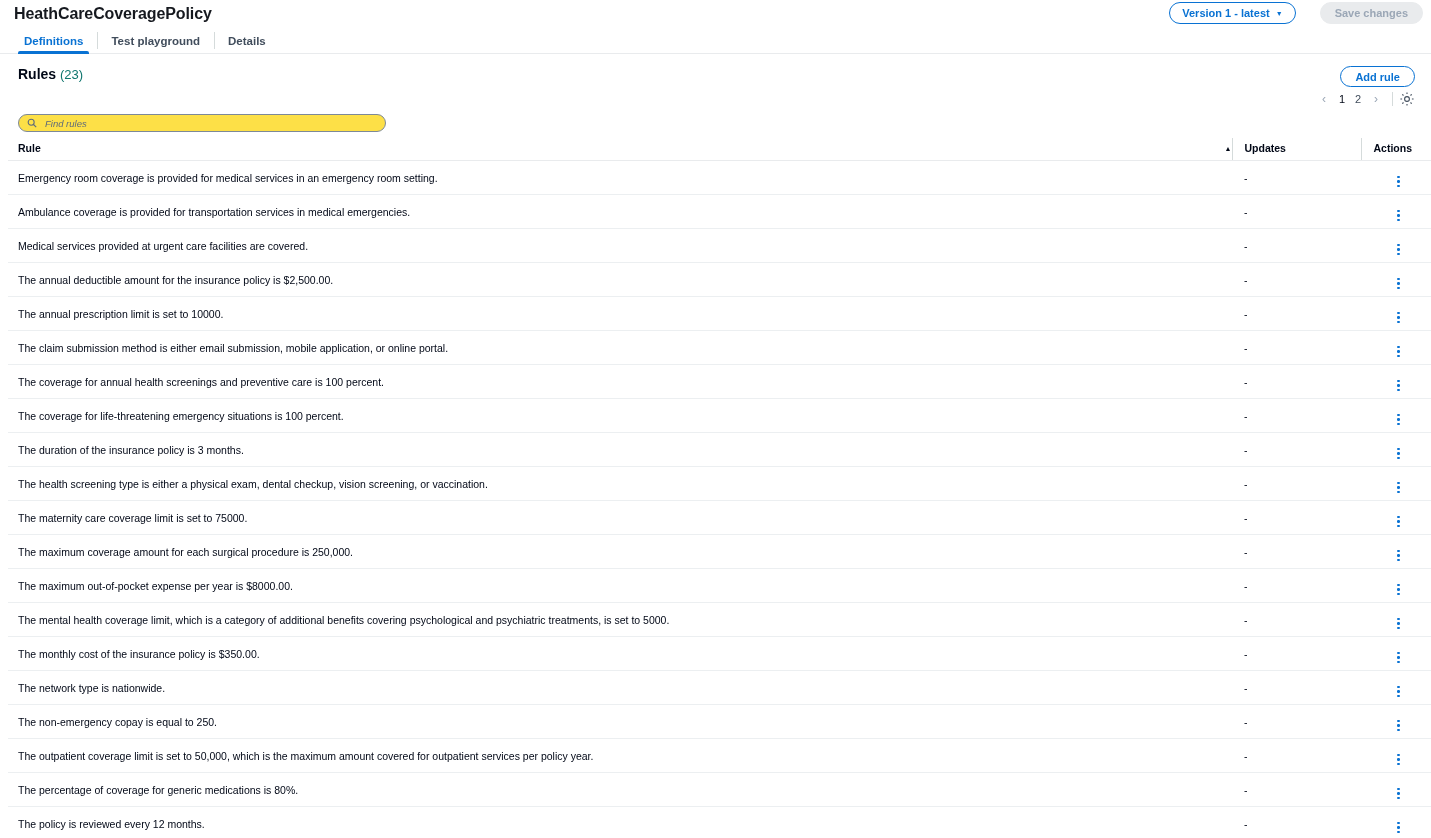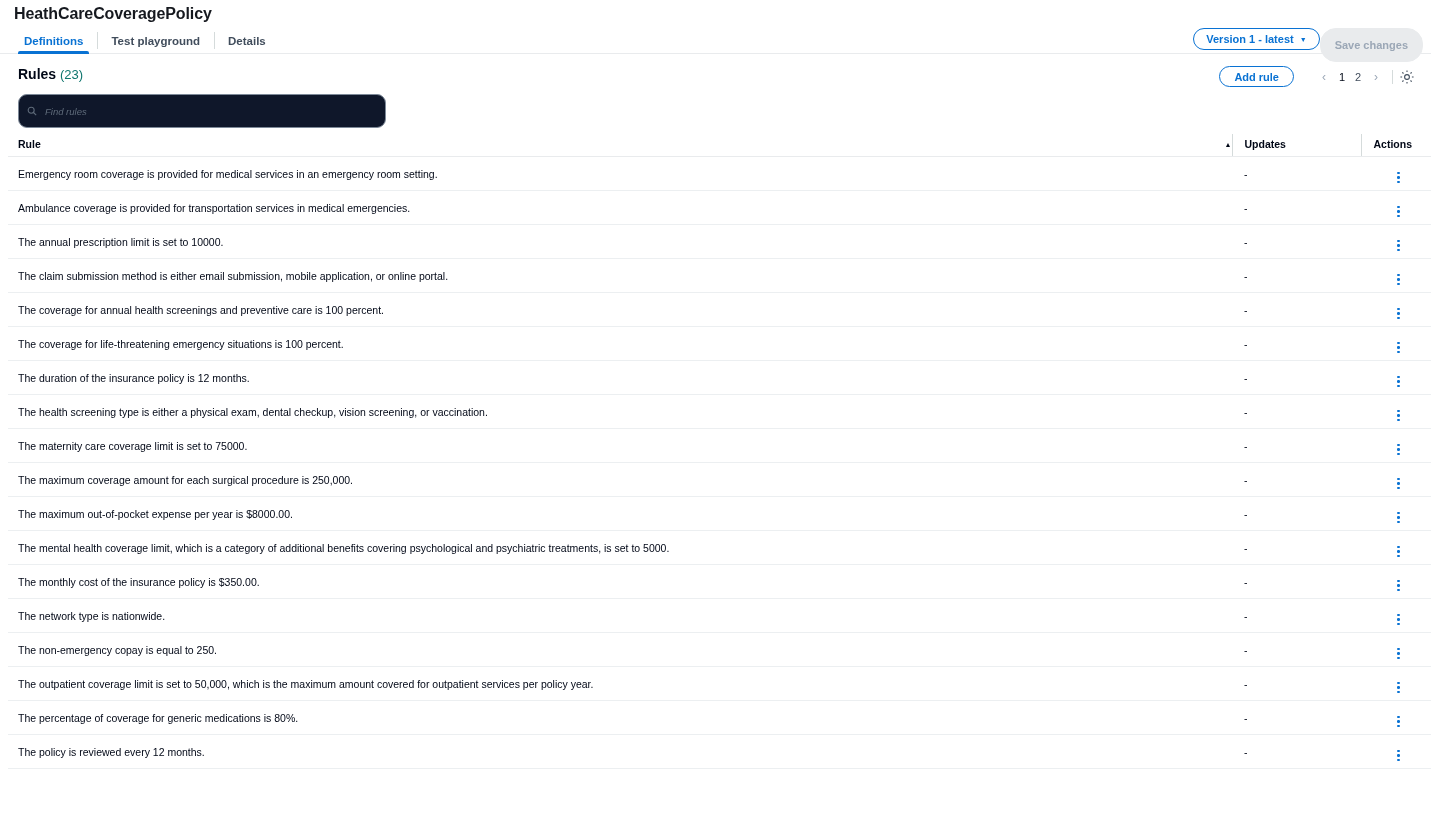--- a/index.html
+++ b/index.html
@@ -24,23 +24,22 @@
   .app-title {
     font-size: 16px;
     font-weight: bold;
     letter-spacing: -0.1px;
     color: #16191f;
   }
   .topbar-right {
     position: absolute;
     right: 8px; top: 2px;
     display: flex;
-    align-items: flex-start;
-    gap: 0;
-    margin-top: 26px;
+    align-items: flex-end;
+    gap: 24px;
   }
   .btn-outline {
     border: 1px solid #0972d3;
     color: #0972d3;
     background: #fff;
     border-radius: 16px;
     font-size: 11px;
     font-weight: bold;
     padding: 4px 12px;
     height: 22px;
@@ -56,21 +55,21 @@
     color: #0972d3;
   }
   .btn-disabled {
     background: #e9ebed;
     color: #9ba7b6;
     border: 1px solid #e9ebed;
     border-radius: 16px;
     font-size: 11px;
     font-weight: bold;
     padding: 4px 14px;
-    height: 34px;
+    height: 22px;
     display: flex;
     align-items: center;
     white-space: nowrap;
     cursor: default;
   }
 
   
   .tabs {
     display: flex;
     align-items: stretch;
@@ -119,22 +118,23 @@
     font-weight: bold;
     color: #000716;
   }
   .section-title .count {
     font-weight: normal;
     color: #0f766e;
     font-size: 13px;
   }
   .section-head-right {
     display: flex;
-    flex-direction: row;
-    gap: 20px;
+    flex-direction: column;
+    align-items: flex-end;
+    gap: 4px;
   }
   .btn-add {
     border: 1px solid #0972d3;
     color: #0972d3;
     background: #fff;
     border-radius: 16px;
     font-size: 11px;
     font-weight: bold;
     padding: 4px 14px;
     height: 21px;
@@ -172,23 +172,23 @@
   .search-wrap {
     padding: 7px 10px 6px 10px;
   }
   .search {
     width: 368px;
     height: 18px;
     border: 1px solid #7d8998;
     border-radius: 9px;
     display: flex;
     align-items: center;
-    padding: 16px 8px;
+    padding: 0 8px;
     gap: 6px;
-    background: #0f172a;
+    background: #fde047;
   }
   .search svg { flex: none; }
   .search input {
     border: none; outline: none;
     font-size: 9.5px;
     font-style: italic;
     color: #5f6b7a;
     font-family: "Liberation Sans", sans-serif;
     width: 100%;
     background: transparent;
@@ -347,20 +347,38 @@
           <tr>
             <td class="pad-l">Ambulance coverage is provided for transportation services in medical emergencies.</td>
             <td class="dash" style="padding-left: 12px;">-</td>
             <td style="padding-left: 36px;"><span class="kebab">
                 <i></i>
                 <i></i>
                 <i></i>
               </span></td>
           </tr>
           <tr>
+            <td class="pad-l">Medical services provided at urgent care facilities are covered.</td>
+            <td class="dash" style="padding-left: 12px;">-</td>
+            <td style="padding-left: 36px;"><span class="kebab">
+                <i></i>
+                <i></i>
+                <i></i>
+              </span></td>
+          </tr>
+          <tr>
+            <td class="pad-l">The annual deductible amount for the insurance policy is $2,500.00.</td>
+            <td class="dash" style="padding-left: 12px;">-</td>
+            <td style="padding-left: 36px;"><span class="kebab">
+                <i></i>
+                <i></i>
+                <i></i>
+              </span></td>
+          </tr>
+          <tr>
             <td class="pad-l">The annual prescription limit is set to 10000.</td>
             <td class="dash" style="padding-left: 12px;">-</td>
             <td style="padding-left: 36px;"><span class="kebab">
                 <i></i>
                 <i></i>
                 <i></i>
               </span></td>
           </tr>
           <tr>
             <td class="pad-l">The claim submission method is either email submission, mobile application, or online portal.</td>
@@ -383,21 +401,21 @@
           <tr>
             <td class="pad-l">The coverage for life-threatening emergency situations is 100 percent.</td>
             <td class="dash" style="padding-left: 12px;">-</td>
             <td style="padding-left: 36px;"><span class="kebab">
                 <i></i>
                 <i></i>
                 <i></i>
               </span></td>
           </tr>
           <tr>
-            <td class="pad-l">The duration of the insurance policy is 12 months.</td>
+            <td class="pad-l">The duration of the insurance policy is 3 months.</td>
             <td class="dash" style="padding-left: 12px;">-</td>
             <td style="padding-left: 36px;"><span class="kebab">
                 <i></i>
                 <i></i>
                 <i></i>
               </span></td>
           </tr>
           <tr>
             <td class="pad-l">The health screening type is either a physical exam, dental checkup, vision screening, or vaccination.</td>
             <td class="dash" style="padding-left: 12px;">-</td>

